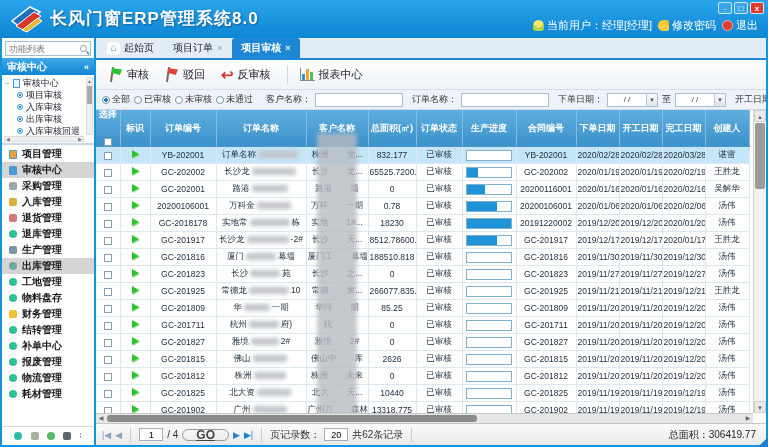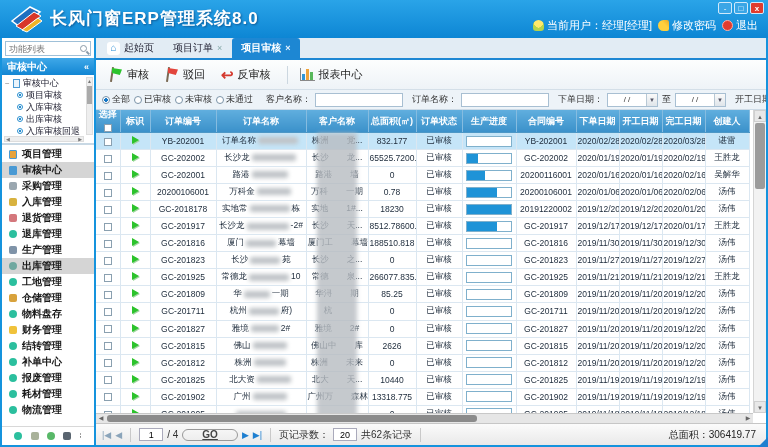--- a/index.html
+++ b/index.html
@@ -83,21 +83,21 @@
   .fin{height:14px;border:1px solid #a8bfd2;background:#fff;font-size:9px;padding:0 2px;outline:0;}
   .fin.txt{width:88px;}
   .datebox{display:inline-flex;align-items:center;height:14px;border:1px solid #a8bfd2;background:#fff;}
   .datebox .dv{width:38px;font-size:8px;color:#333;text-align:center;}
   .datebox .dd{width:11px;height:12px;background:linear-gradient(#fafafa,#dfe5ea);border-left:1px solid #b8c8d4;font-size:6px;color:#556;text-align:center;line-height:12px;cursor:pointer;}
   .flbl{margin-left:5px;}
   
   .grid{flex:1;position:relative;overflow:hidden;display:flex;min-height:0;}
   table{border-collapse:collapse;table-layout:fixed;width:653px;flex:0 0 auto;}
   th{height:22px;background:linear-gradient(var(--th-top),var(--th-bot));color:#fff;font-size:9px;font-weight:bold;border-right:1px solid #85bce0;border-bottom:1px solid #4d97c6;padding:0;}
-  th .selhead{display:flex;flex-direction:column;align-items:center;line-height:9px;gap:5px;text-align:center;}
+  th .selhead{display:flex;flex-direction:column;align-items:center;line-height:9px;gap:19px;text-align:center;}
   td{height:17px;border-right:1px solid #dbe7f1;border-bottom:1px solid #dbe7f1;font-size:8.5px;color:#1c2a3a;text-align:center;padding:0 1px;overflow:hidden;white-space:nowrap;}
   tr.sel td{background:var(--row-sel);}
   .cb{display:inline-block;width:8px;height:8px;border:1px solid #8aa0b0;background:#fff;vertical-align:middle;cursor:pointer;}
   .play{display:inline-block;width:0;height:0;border-left:7px solid var(--flag-green);border-top:4px solid transparent;border-bottom:4px solid transparent;filter:drop-shadow(1px 1px 0 #9ed69e);}
   .redact{display:inline-block;height:7px;background:#bfc3c7;border-radius:2px;filter:blur(2px);vertical-align:middle;margin:0 2px;}
   td.namecell{text-align:center;}
   td.custcell span.side{display:inline-block;}
   .pb{width:46px;height:11px;border:1px solid #7fb0cc;background:#fff;margin:0 auto;}
   .pb i{display:block;height:100%;background:var(--progress);}
   .censor{position:absolute;top:23px;bottom:0;width:40px;background:rgba(182,188,193,.8);filter:blur(2px);z-index:4;pointer-events:none;}
@@ -108,21 +108,21 @@
   .vscroll .thumb{position:absolute;top:13px;left:1px;right:1px;height:66px;background:#9b9b9b;border-radius:2px;cursor:grab;}
   .hscroll{position:absolute;left:0;right:13px;bottom:0;height:10px;background:#e6e6e6;border-top:1px solid #c8c8c8;z-index:5;}
   .hscroll .arr{position:absolute;top:0;bottom:0;width:10px;font-size:6px;color:#666;text-align:center;line-height:9px;cursor:pointer;}
   .hscroll .arr.l{left:0;} .hscroll .arr.r{right:0;}
   .hscroll .thumb{position:absolute;left:11px;top:1px;height:7px;width:370px;background:#8b8b8b;border-radius:3px;cursor:grab;}
   
   .statusbar{height:22px;background:linear-gradient(#fbfbfb,#e9e9e9);border-top:1px solid #c6c6c6;display:flex;align-items:center;font-size:10px;color:#333;padding:0 6px;gap:4px;}
   .nav{color:#1e7fd0;font-size:9px;cursor:pointer;line-height:10px;}
   .nav.dim{color:#8aa4ba;}
   .pgin{width:24px;height:13px;border:1px solid #aab;text-align:center;font-size:9px;outline:0;}
-  .go{font-size:10px;font-weight:bold;color:#444;border:1px solid #999;border-radius:7px;padding:0 19px;line-height:10px;cursor:pointer;text-decoration:underline;}
+  .go{font-size:12px;font-weight:bold;color:#444;border:1px solid #999;border-radius:7px;padding:0 13px;line-height:10px;cursor:pointer;text-decoration:underline;}
   .ssep{width:1px;height:14px;background:#c9c9c9;margin:0 4px;}
   .total{margin-left:auto;padding-right:4px;color:#222;}
   .grip{position:absolute;right:0;bottom:0;width:0;height:0;border-left:10px solid transparent;border-bottom:10px solid #1e7fd0;}
 </style>
 </head>
 <body>
 
 <div class="window">
   <div class="titlebar">
     <svg class="logo" viewBox="0 0 34 28">
@@ -226,24 +226,20 @@
           </div>
           <div class="mod sel">
             <span class="micon " style="background: rgb(111, 168, 160);"></span>
             <span>出库管理</span>
           </div>
           <div class="mod">
             <span class="micon " style="background: rgb(43, 191, 158);"></span>
             <span>工地管理</span>
           </div>
           <div class="mod">
-            <span class="micon sq" style="background: rgb(216, 162, 60);"></span>
-            <span>仓储管理</span>
-          </div>
-          <div class="mod">
             <span class="micon " style="background: rgb(43, 191, 158);"></span>
             <span>物料盘存</span>
           </div>
           <div class="mod">
             <span class="micon sq" style="background: rgb(240, 194, 58);"></span>
             <span>财务管理</span>
           </div>
           <div class="mod">
             <span class="micon " style="background: rgb(43, 191, 158);"></span>
             <span>结转管理</span>
@@ -251,25 +247,25 @@
           <div class="mod">
             <span class="micon " style="background: rgb(43, 191, 158);"></span>
             <span>补单中心</span>
           </div>
           <div class="mod">
             <span class="micon " style="background: rgb(43, 191, 158);"></span>
             <span>报废管理</span>
           </div>
           <div class="mod">
             <span class="micon " style="background: rgb(43, 191, 158);"></span>
+            <span>物流管理</span>
+          </div>
+          <div class="mod">
+            <span class="micon " style="background: rgb(43, 191, 158);"></span>
             <span>耗材管理</span>
-          </div>
-          <div class="mod">
-            <span class="micon " style="background: rgb(43, 191, 158);"></span>
-            <span>物流管理</span>
           </div>
         </div>
       <div class="sfoot" id="sideFoot">
           <span class="ficon " style="background: rgb(43, 191, 158);"></span>
           <span class="ficon sq" style="background: rgb(169, 178, 154);"></span>
           <span class="ficon " style="background: rgb(88, 184, 104);"></span>
           <span class="ficon sq" style="background: rgb(90, 101, 112);"></span>
           <span class="ficon more">⁞</span>
         </div>
     </aside>

